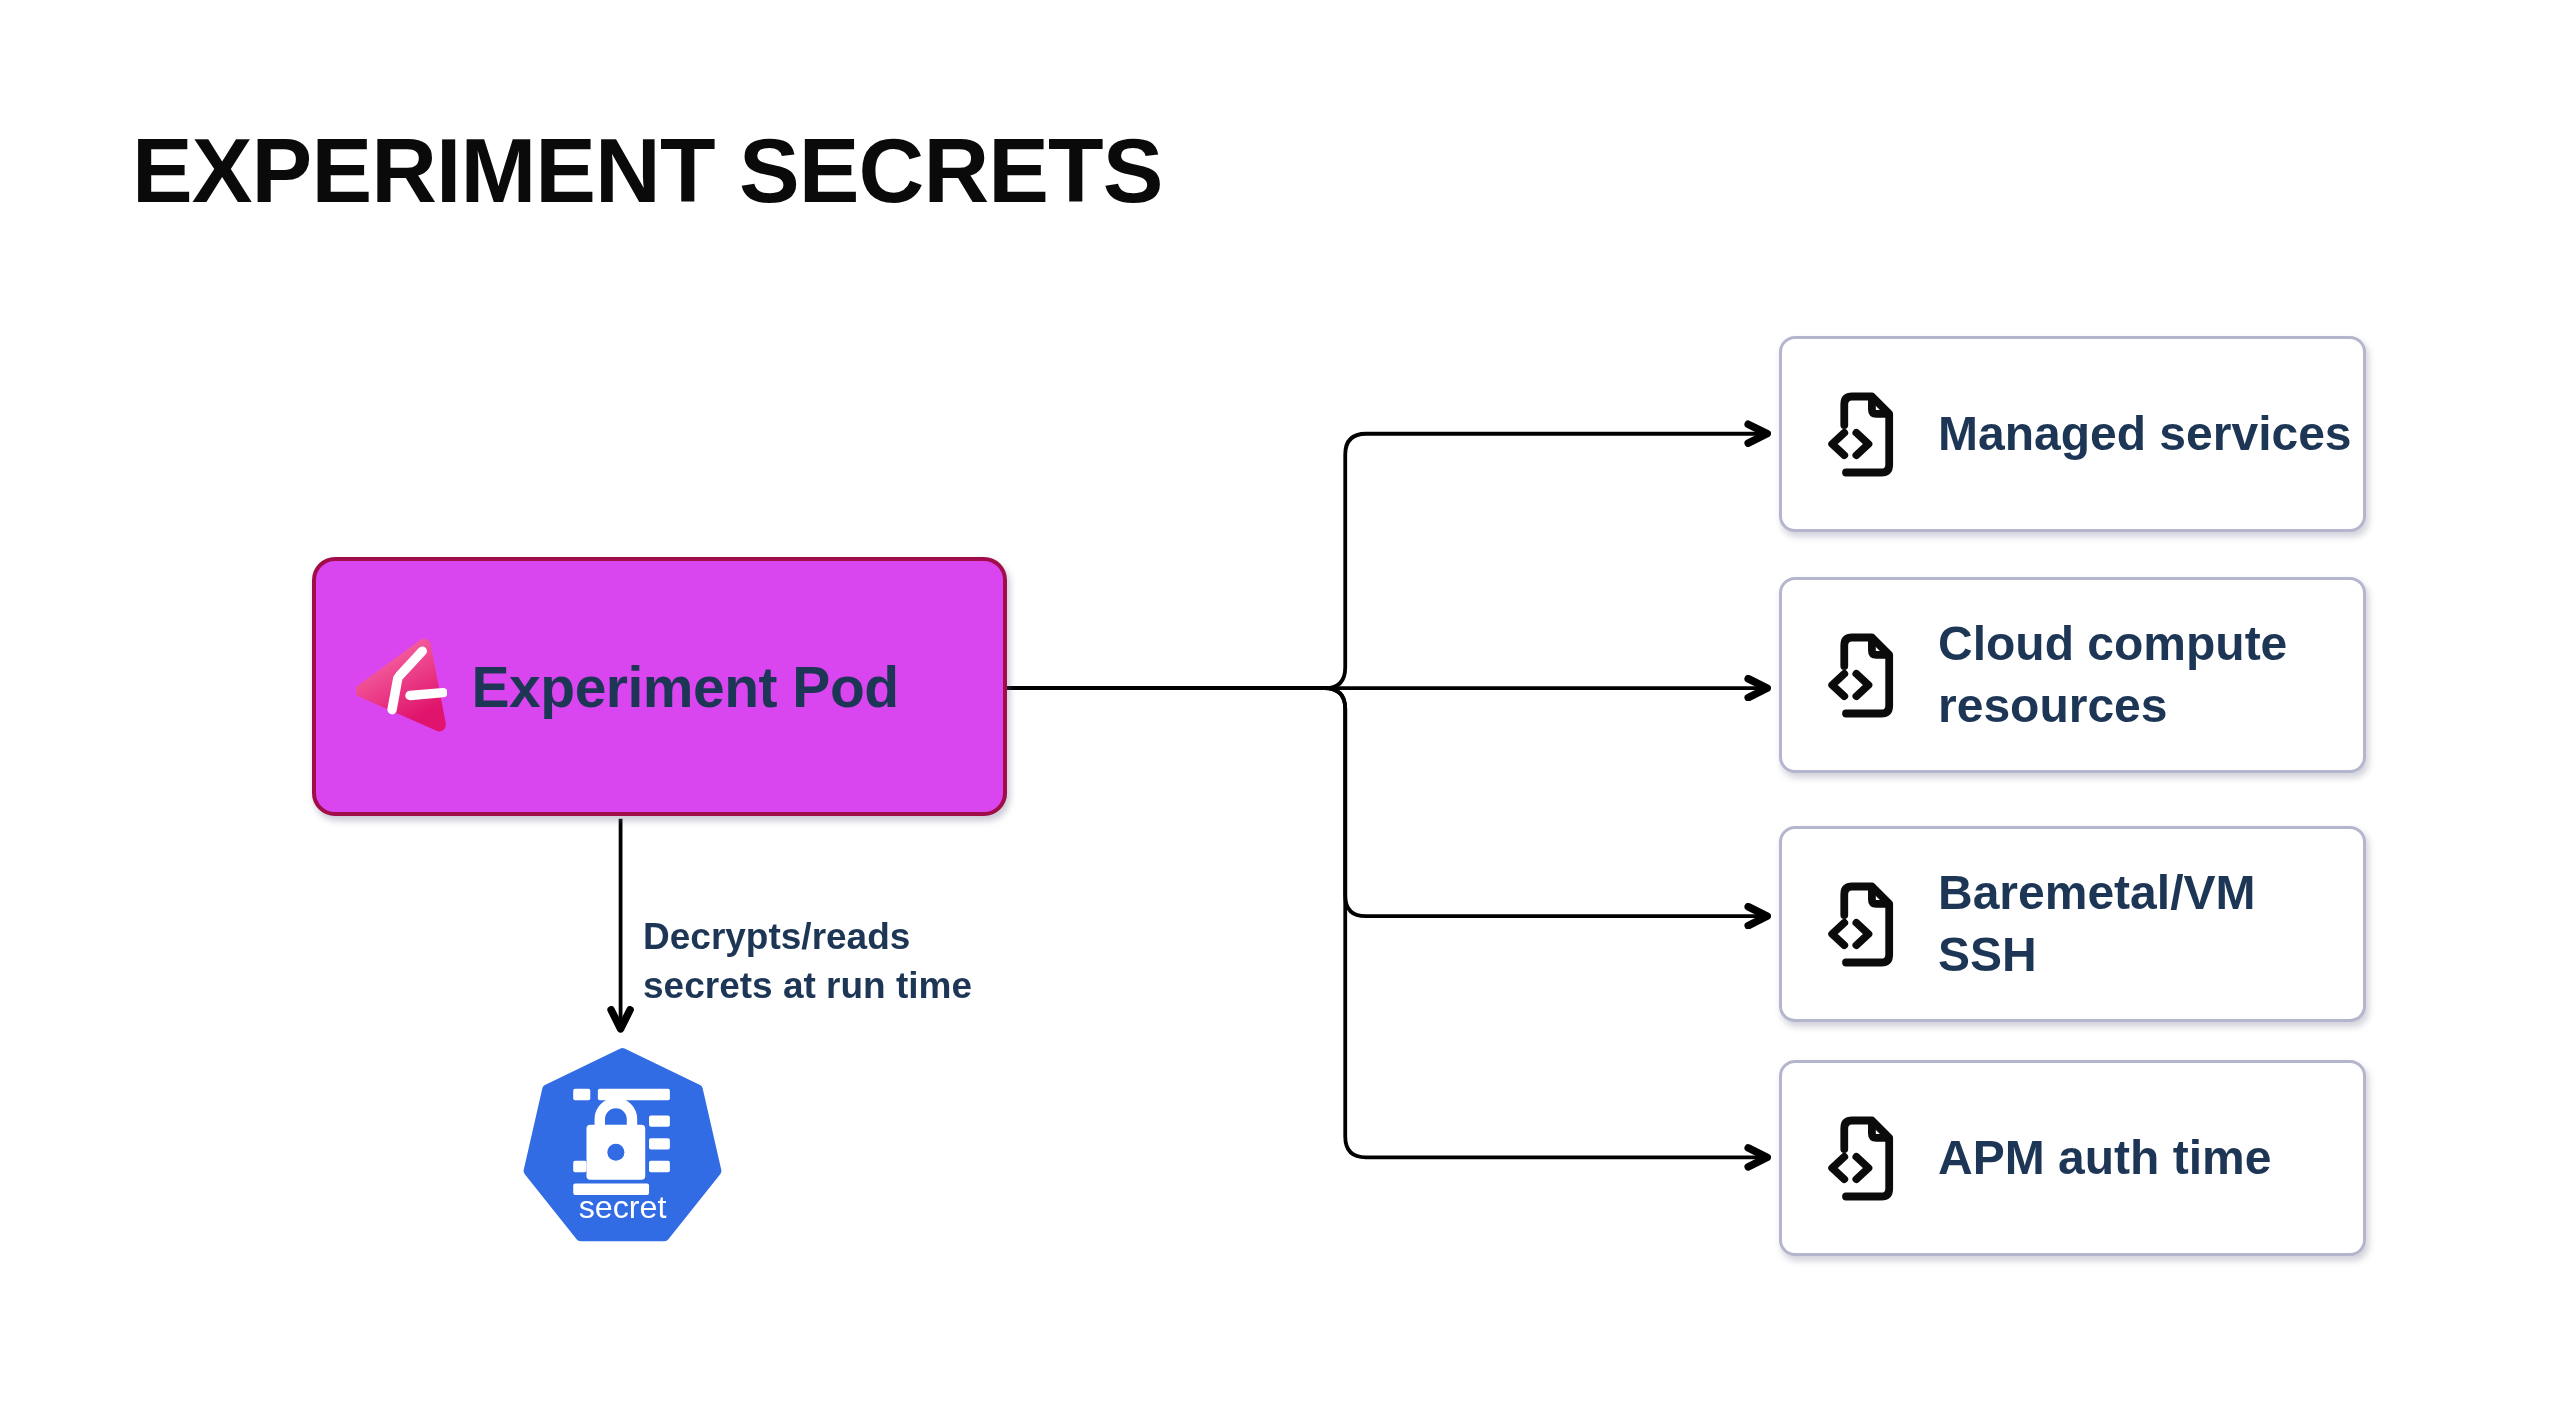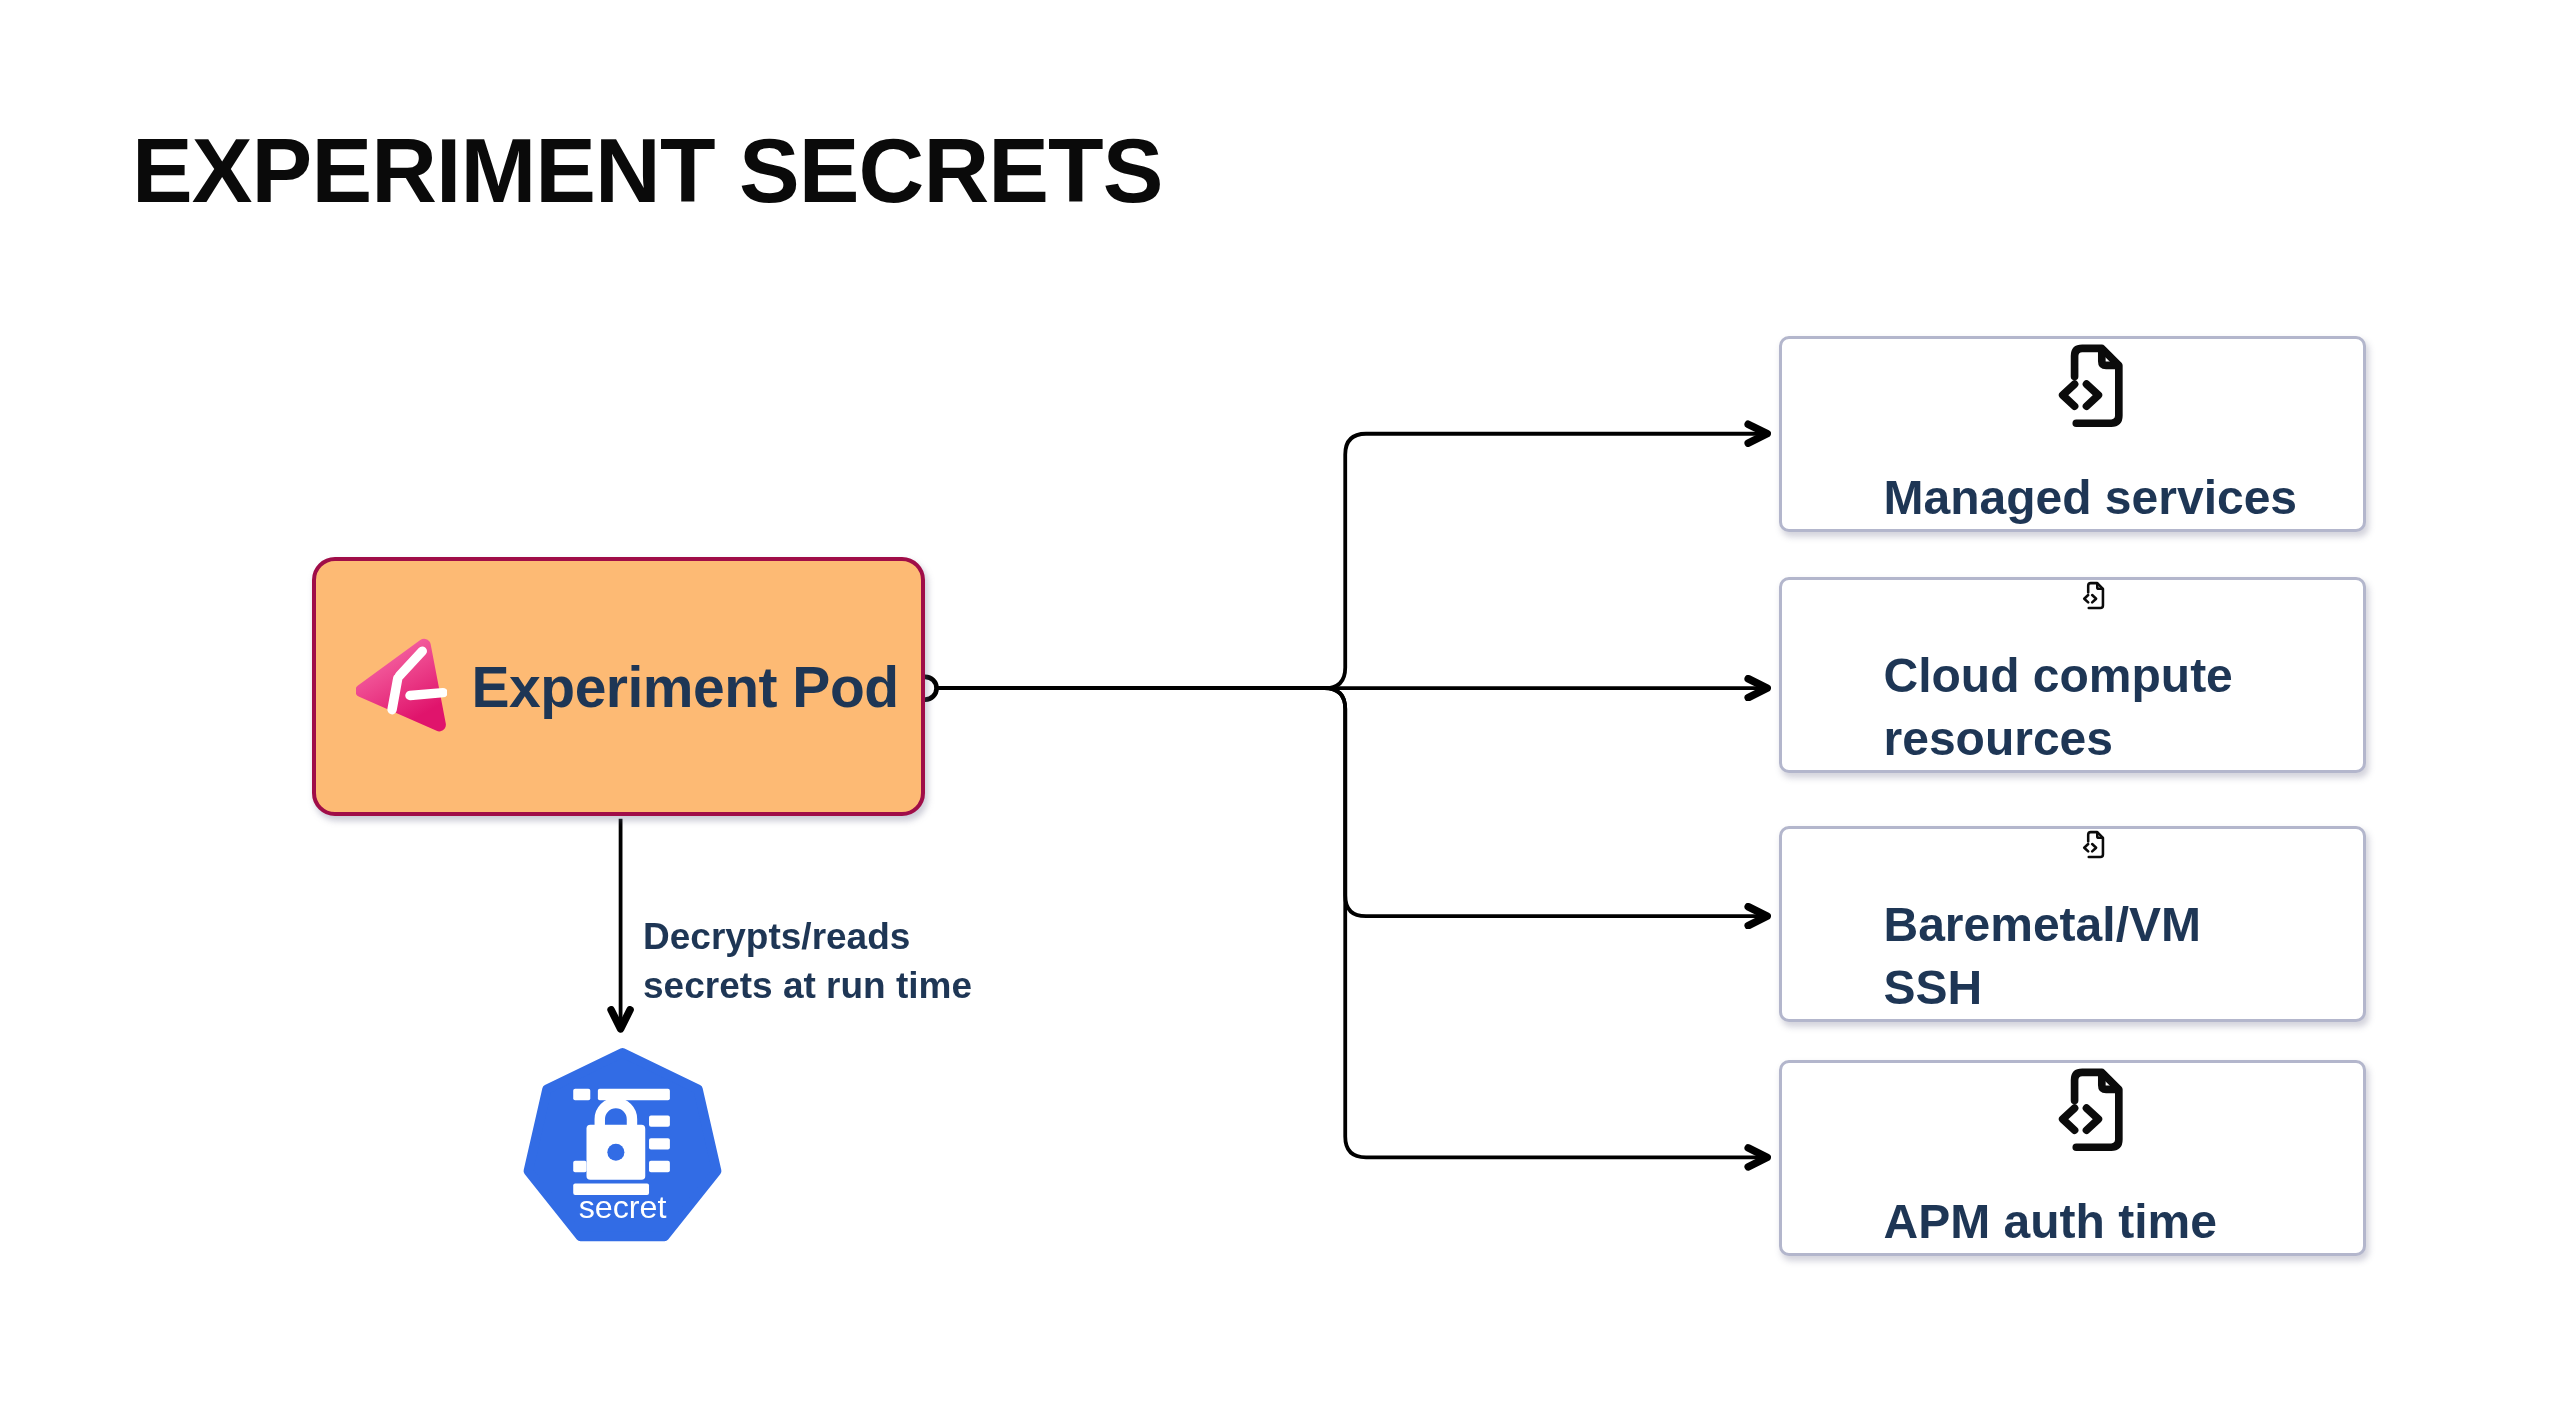--- a/index.html
+++ b/index.html
@@ -12,38 +12,38 @@
 
   
   #title{
     left:132px;top:95px;
     font-size:91px;font-weight:bold;letter-spacing:-0.9px;
     color:var(--title-text,#0a0a0a);white-space:nowrap;
   }
 
   
   #pod{
-    left:312px;top:533px;width:613px;height:259px;
-    background:#fdba74;border:4.7px solid var(--pod-border,#A00D48);
+    left:312px;top:533px;width:695px;height:259px;
+    background:#d946ef;border:4.7px solid var(--pod-border,#A00D48);
     border-radius:23px;box-sizing:border-box;
     box-shadow:2.8px 4.7px 6.6px rgba(110,110,140,.35);
     display:flex;align-items:center;padding-left:40px;gap:24.6px;
   }
   #pod .label{
     font-size:57px;font-weight:bold;letter-spacing:-0.5px;
     color:var(--node-text,#1E3655);white-space:nowrap;
   }
 
   
   .target{
     left:1779px;width:587px;height:196px;
     background:#fff;border:3.8px solid var(--target-border,#B3B6CC);
-    border-radius:10px;box-sizing:border-box;
+    border-radius:16px;box-sizing:border-box;
     box-shadow:2.8px 4.7px 6.6px rgba(110,110,140,.30);
-    display:flex;align-items:center;padding-left:44px;gap:34px;flex-direction:column;
+    display:flex;align-items:center;padding-left:44px;gap:34px;
   }
   .target .label{
     font-size:48px;font-weight:bold;line-height:1.3;
     color:var(--node-text,#1E3655);width:422px;
   }
 
   
   #edge-annotation{
     left:643px;top:888px;
     font-size:37px;line-height:1.33;font-weight:bold;

